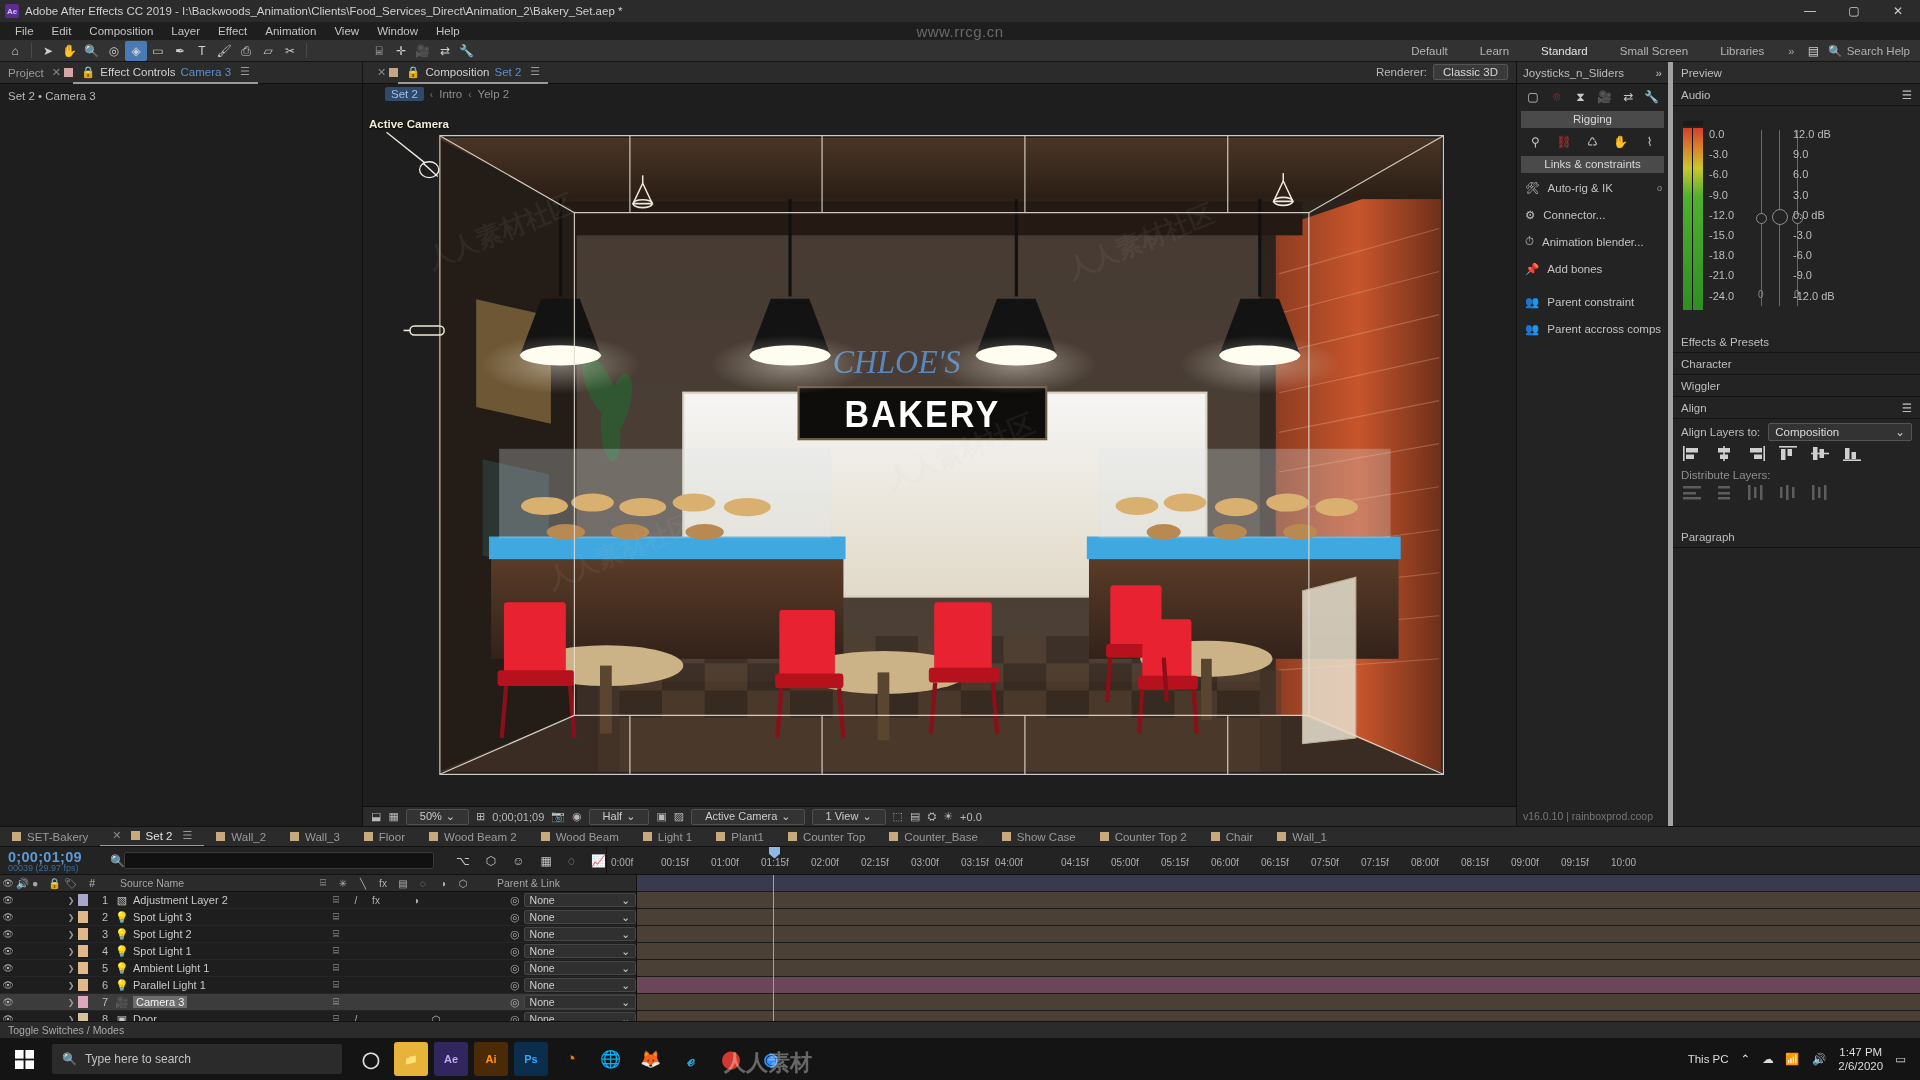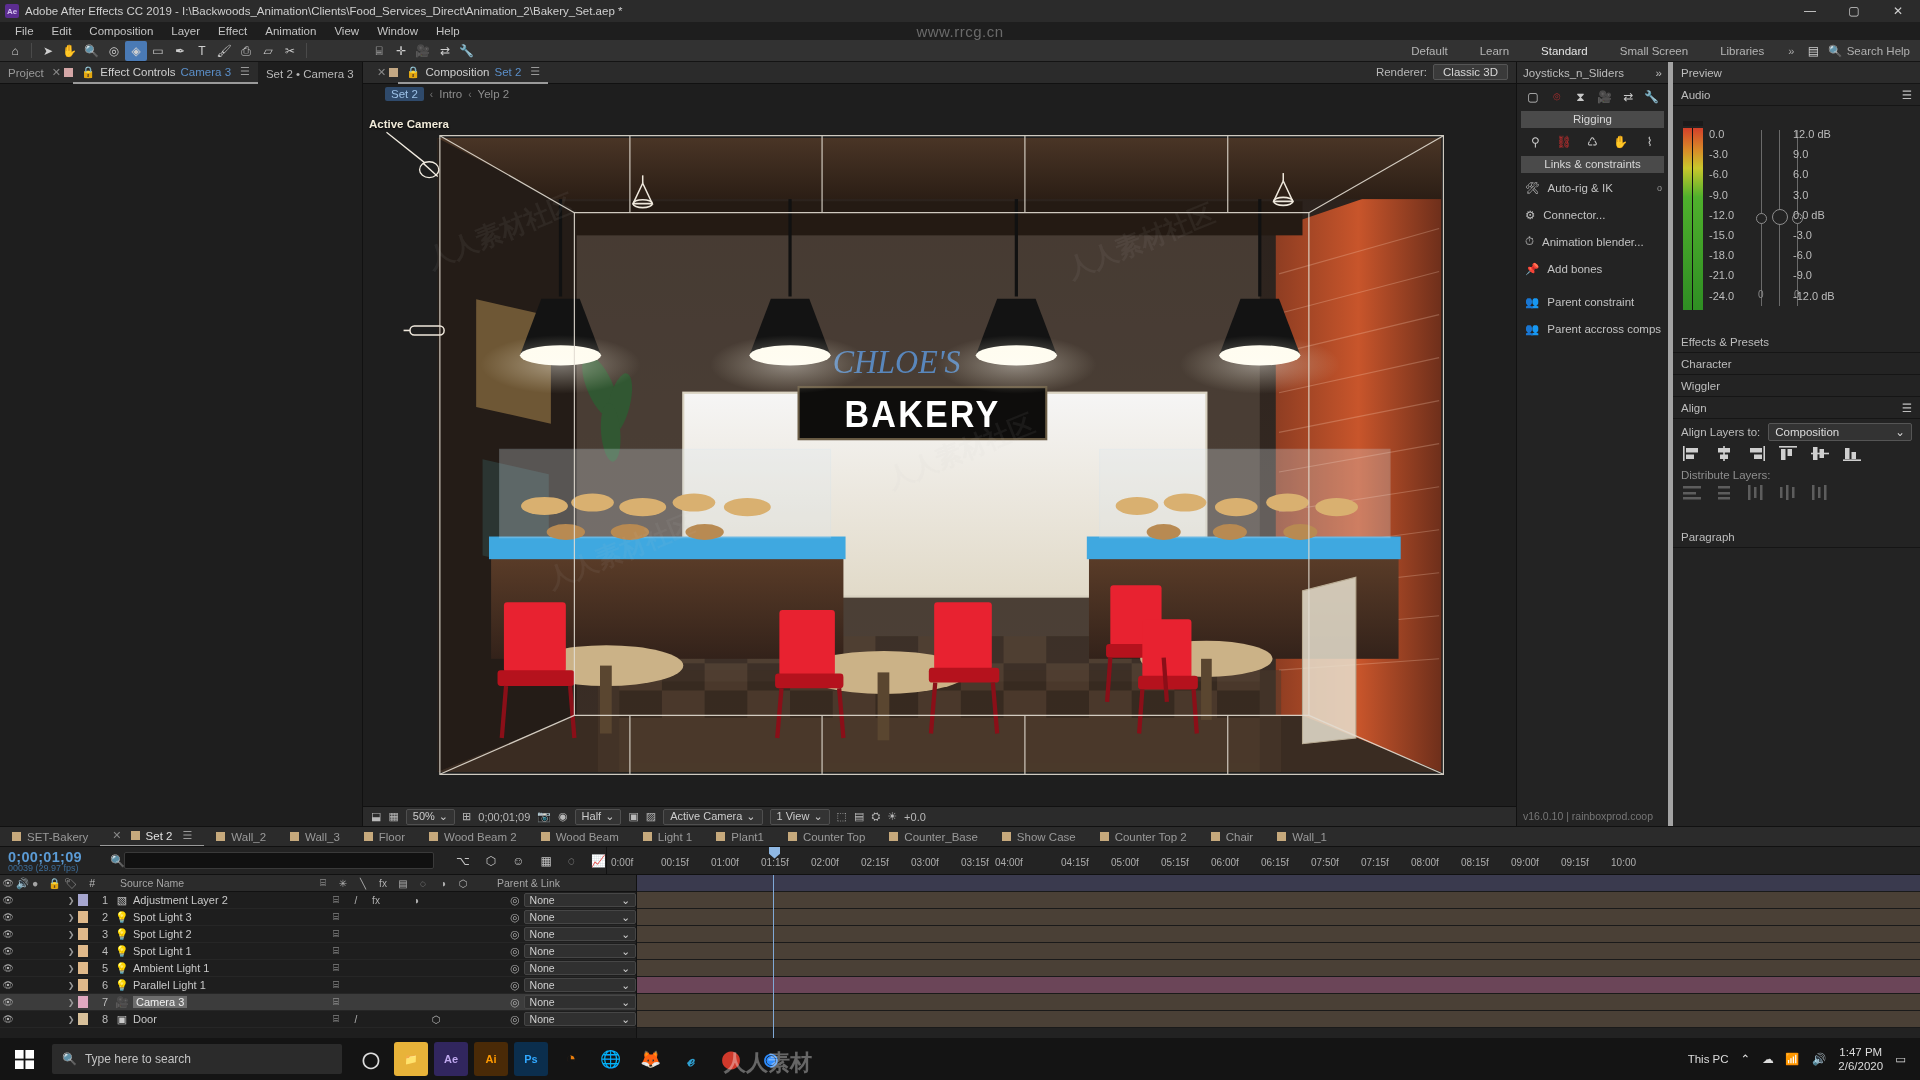--- a/index.html
+++ b/index.html
@@ -33,42 +33,42 @@
   .ws-area { position:absolute; right:0; top:0; height:22px; display:flex; align-items:center; }
   .ws { padding:0 16px; font-size:11.5px; color:#b5b5b5; line-height:22px; }
   .ws.active { color:#e4e4e4; }
   .ws-chev { padding:0 8px; color:#aaa; font-size:11px; }
   .search-help { display:flex; align-items:center; gap:4px; padding:0 10px 0 4px; color:#b0b0b0; font-size:11.5px; }
 
   
   .work { display:flex; flex:1 1 auto; min-height:0; }
 
   
-  .leftpanel { width:363px; background:#1e1e1e; display:flex; flex-direction:row; border-right:1px solid #111; }
+  .leftpanel { width:363px; background:#1e1e1e; display:flex; flex-direction:column; border-right:1px solid #111; }
   .panel-tabs { height:22px; background:#2b2b2b; display:flex; align-items:center; border-bottom:1px solid #111; }
   .ptab { display:flex; align-items:center; height:22px; padding:0 8px; font-size:11.5px; color:#9a9a9a; gap:5px; }
   .ptab.active { color:#cfcfcf; border-bottom:2px solid #9a9a9a; }
   .ptab .accent { color:#5b8fc9; }
   .swatch { width:9px; height:9px; display:inline-block; }
   .pclose { color:#888; font-size:11px; margin-right:3px; }
   .burger { color:#9a9a9a; font-size:11px; margin-left:4px; }
   .ec-body { flex:1; background:#1e1e1e; padding:6px 8px; font-size:11.5px; color:#b9b9b9; }
 
   
   .comppanel { flex:1 1 auto; display:flex; flex-direction:column; background:#1e1e1e; min-width:0; }
   .comp-tabbar { height:22px; background:#2b2b2b; display:flex; align-items:center; border-bottom:1px solid #111; position:relative; }
   .renderer { position:absolute; right:8px; top:2px; display:flex; align-items:center; gap:6px; font-size:11.5px; color:#b8b8b8; }
   .renderer .box { background:#3a3a3a; border:1px solid #555; padding:1px 9px; border-radius:2px; color:#d8d8d8; }
   .crumbbar { height:20px; background:#1e1e1e; display:flex; align-items:center; padding-left:22px; gap:6px; font-size:11.5px; }
   .crumb { color:#8e8e8e; }
   .crumb.cur { background:#2f4a6b; color:#9dc2e8; padding:1px 6px; border-radius:2px; }
   .crumb-sep { color:#777; font-size:10px; }
   .viewer { flex:1 1 auto; position:relative; background:#1e1e1e; overflow:hidden; }
   .comp-footer { height:20px; background:#2b2b2b; display:flex; align-items:center; gap:7px; padding:0 8px; font-size:11px; color:#b8b8b8; border-top:1px solid #111; }
-  .pill { background:#333; border:1px solid #4f4f4f; border-radius:2px; padding:0 6px; line-height:15px; height:16px; display:flex; align-items:center; gap:4px; color:#ccc; }
+  .pill { background:#333; border:1px solid #4f4f4f; border-radius:2px; padding:0 13px; line-height:15px; height:16px; display:flex; align-items:center; gap:4px; color:#ccc; }
 
   
   .joypanel { width:152px; background:#232323; border-left:1px solid #111; display:flex; flex-direction:column; }
   .joy-head { height:22px; background:#2b2b2b; display:flex; align-items:center; justify-content:space-between; padding:0 6px; font-size:11.5px; color:#bdbdbd; border-bottom:1px solid #111; }
   .icon-row { display:flex; justify-content:space-around; align-items:center; height:26px; padding:0 4px; }
   .ir-ic { width:19px; height:19px; display:flex; align-items:center; justify-content:center; }
   .sect-label { background:#4a4a4a; color:#d6d6d6; text-align:center; font-size:11.5px; line-height:17px; height:17px; margin:1px 4px; }
   .joy-item { display:flex; align-items:center; gap:8px; height:27px; padding-left:8px; font-size:11.5px; color:#c2c2c2; }
   .joy-item .lbl { flex:1; }
   .joy-ver { margin-top:auto; font-size:10.5px; color:#767676; padding:4px 6px; }
@@ -1092,20 +1092,23 @@
           <div class="trow" style="background: rgb(74, 64, 54);"></div>
           <div class="trow" style="background: rgb(74, 64, 54);"></div>
           <div class="trow" style="background: rgb(74, 64, 54);"></div>
           <div class="trow" style="background: rgb(107, 69, 88);"></div>
           <div class="trow" style="background: rgb(74, 64, 54);"></div>
           <div class="trow" style="background: rgb(74, 64, 54);"></div>
           <div class="playhead" style="left:136px"></div>
         </div>
     </div>
 
+    <div class="tl-bottom">
+      <span>Toggle Switches / Modes</span>
+    </div>
   </div>
 
   <div class="taskbar">
     <div class="tb-start">
       <svg width="19" height="19" viewBox="0 0 19 19">
           <rect x="0" y="0" width="8.6" height="8.6" fill="#fff"></rect>
           <rect x="10.4" y="0" width="8.6" height="8.6" fill="#fff"></rect>
           <rect x="0" y="10.4" width="8.6" height="8.6" fill="#fff"></rect>
           <rect x="10.4" y="10.4" width="8.6" height="8.6" fill="#fff"></rect>
         </svg>

